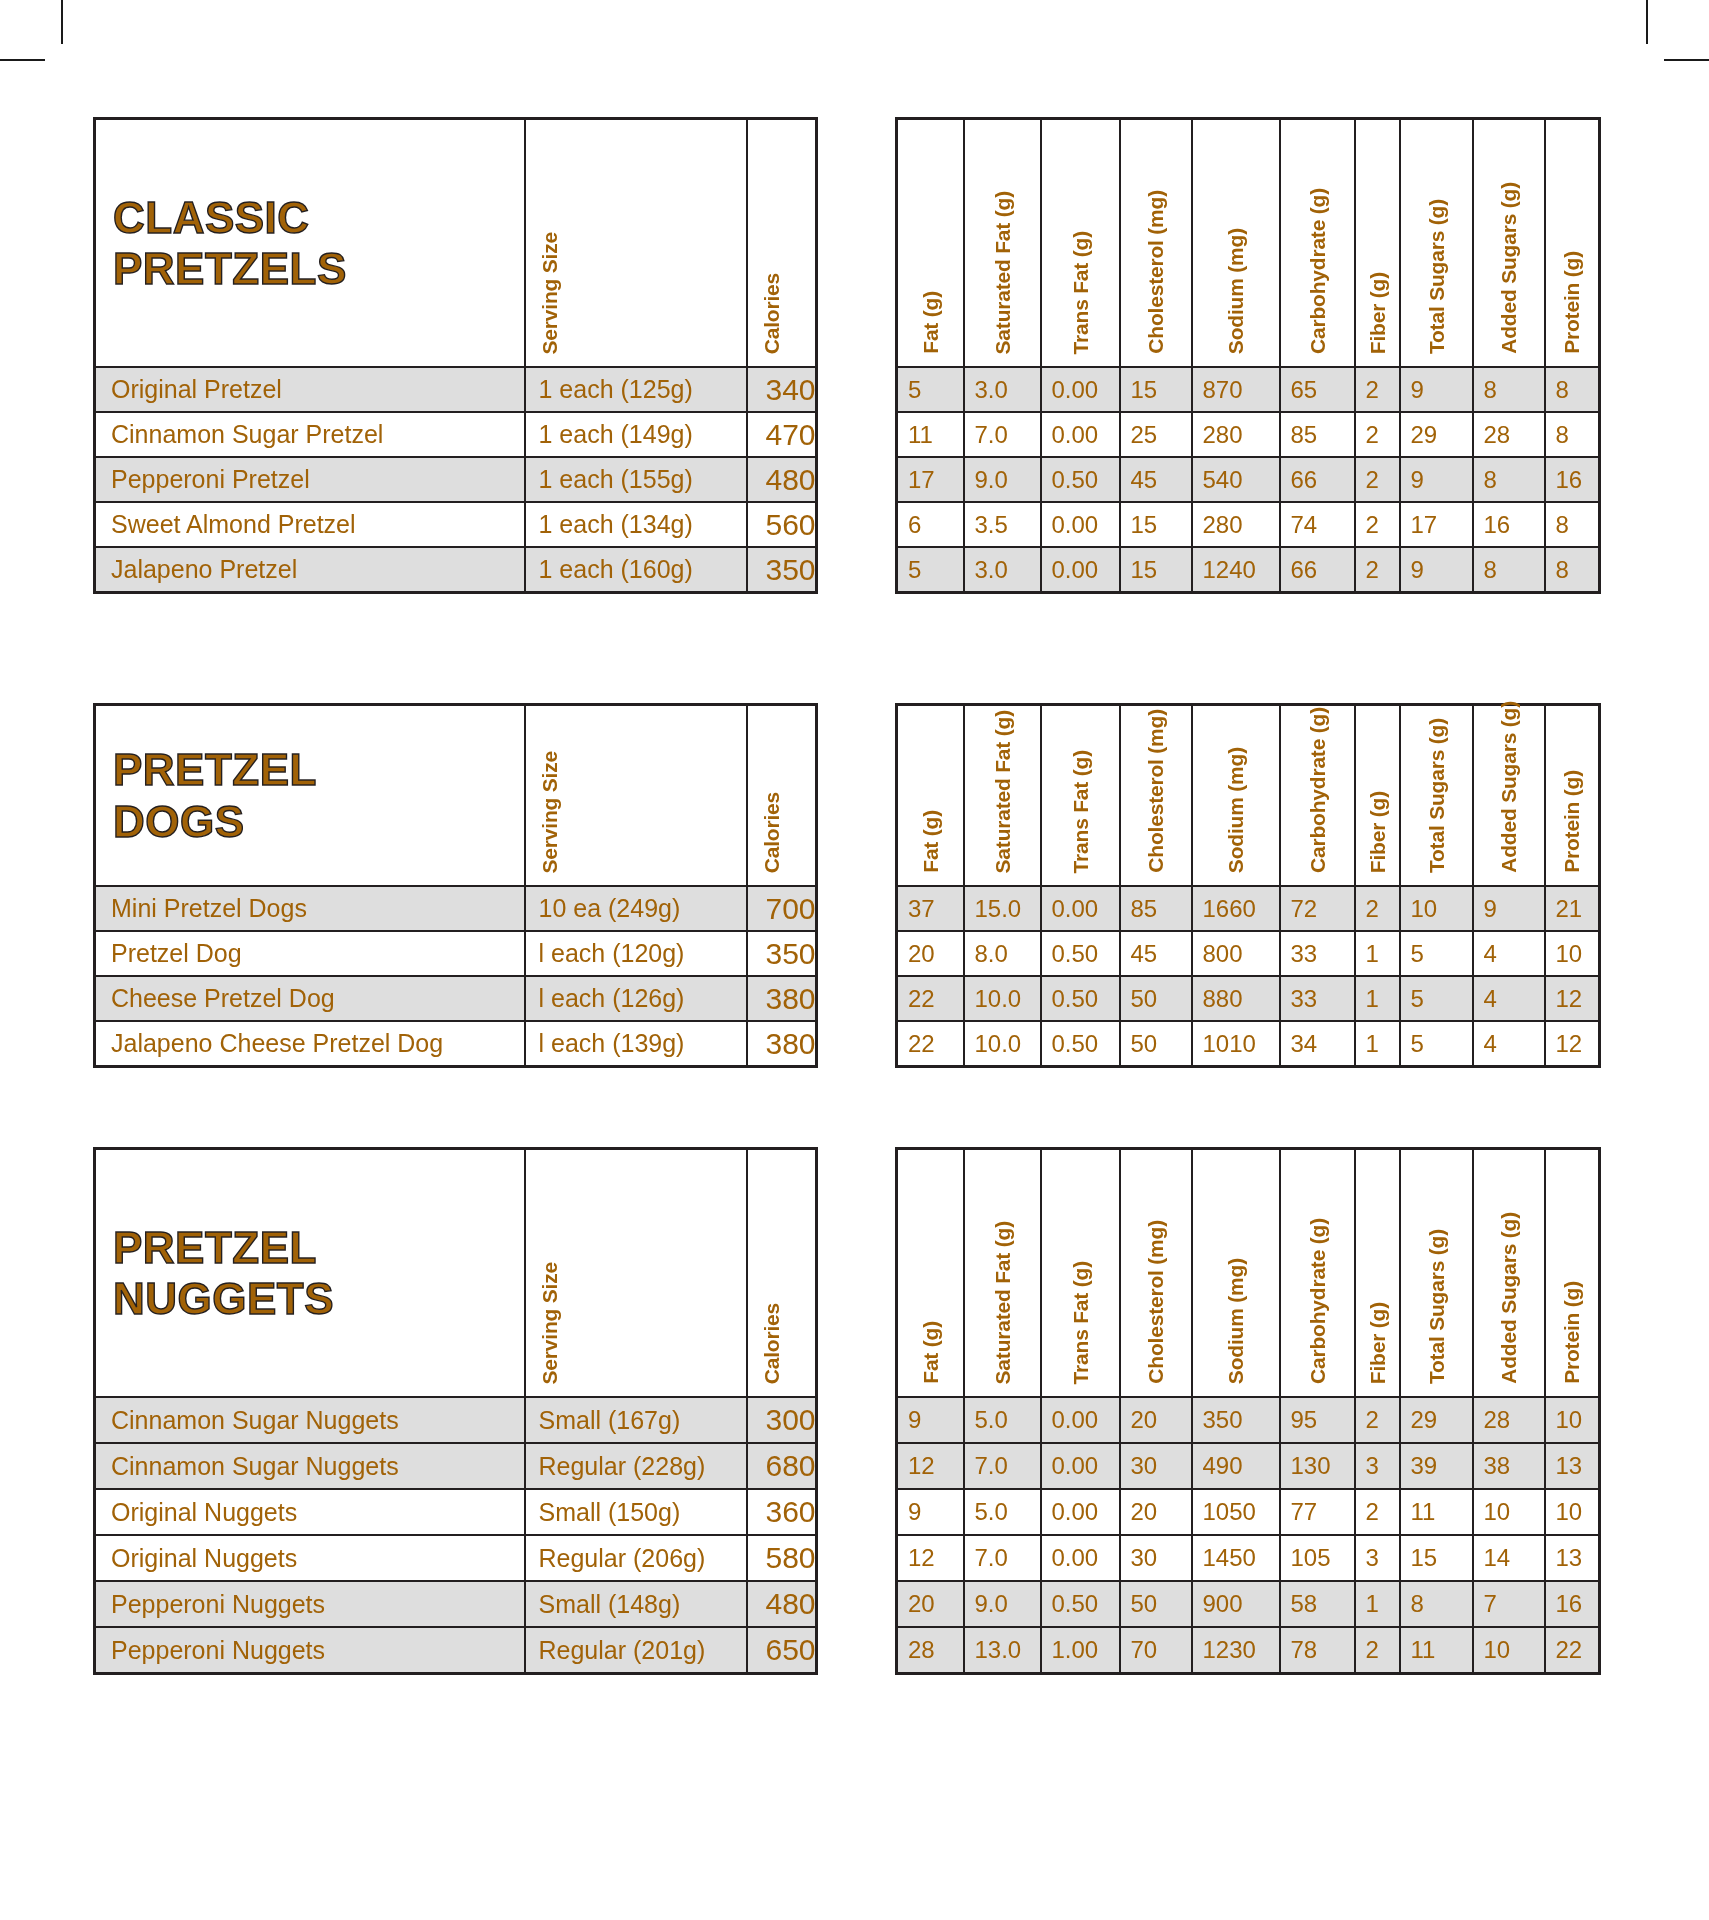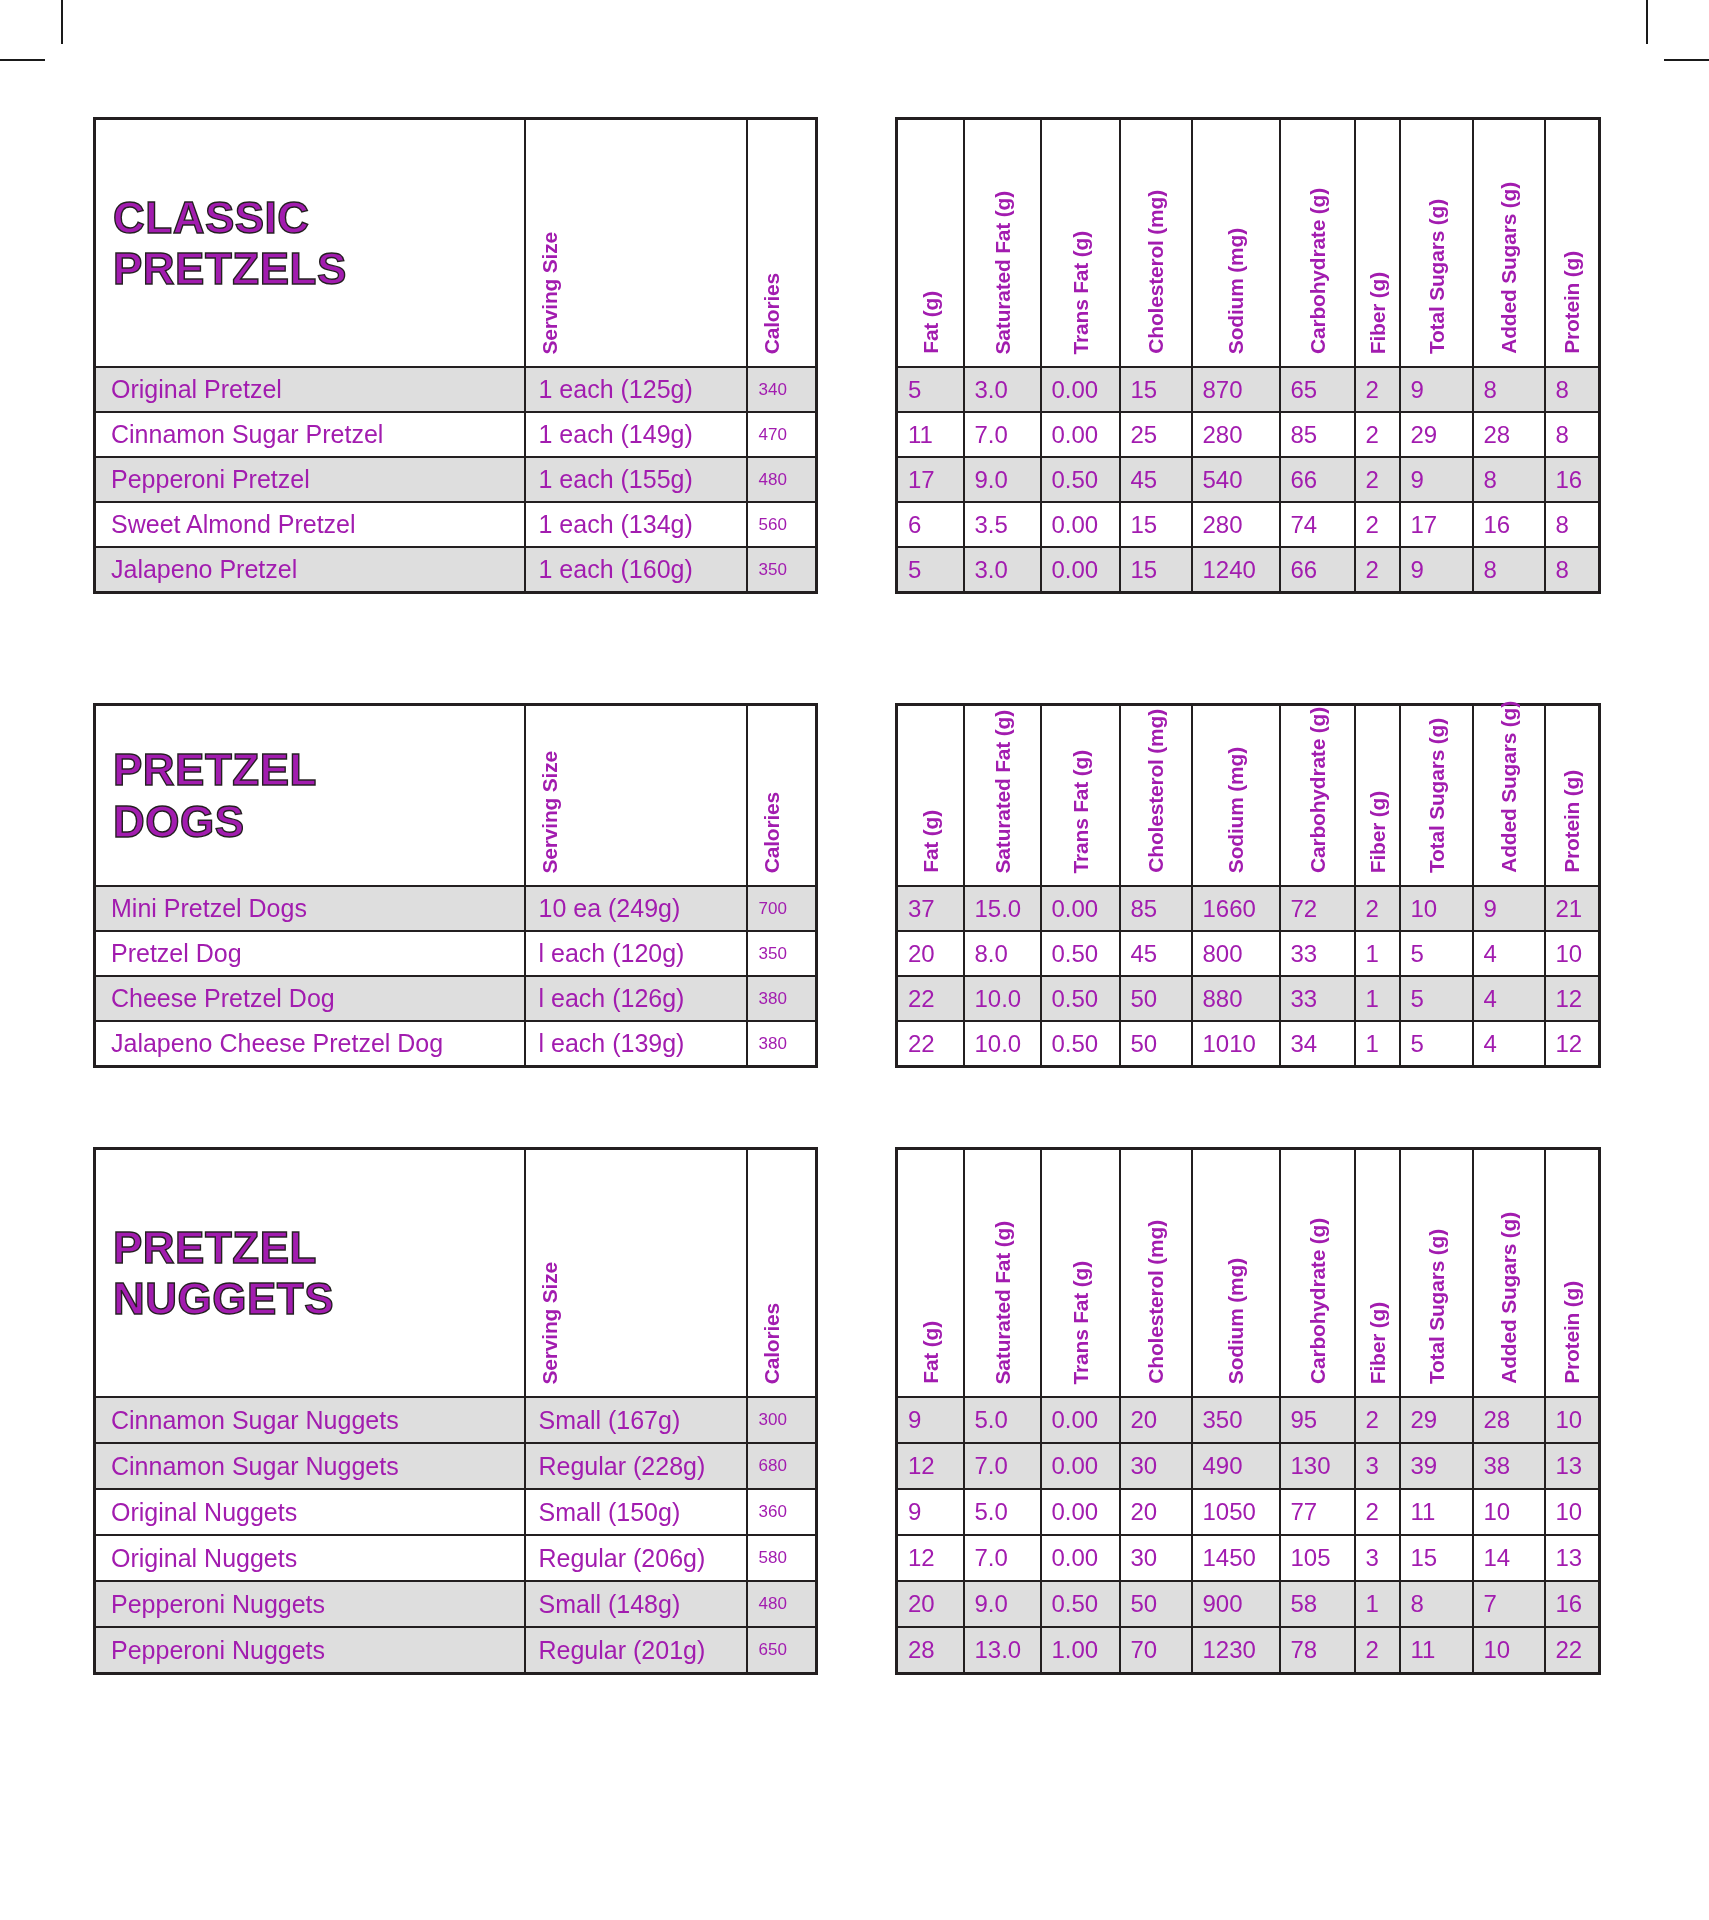--- a/index.html
+++ b/index.html
@@ -1,17 +1,17 @@
 <!DOCTYPE html>
 <html><head>
 <meta charset="utf-8">
 <style>
   html,body{margin:0;padding:0;background:#ffffff;}
   .page{position:relative;width:1709px;height:1920px;background:#ffffff;overflow:hidden;
-        font-family:"Liberation Sans","DejaVu Sans",sans-serif;color:#a21caf;}
+        font-family:"Liberation Sans","DejaVu Sans",sans-serif;color:#a16207;}
   .mark{position:absolute;background:#1a1a1a;}
   .mark-tl-v{left:61px;top:0;width:2px;height:44px;}
   .mark-tl-h{left:0;top:59px;width:45px;height:2px;}
   .mark-tr-v{left:1646px;top:0;width:2px;height:44px;}
   .mark-tr-h{left:1664px;top:59px;width:45px;height:2px;}
   .section{position:absolute;left:0;width:1709px;}
   .tbl{border-collapse:collapse;table-layout:fixed;position:absolute;top:0;
        border:3px solid #231f20;}
   .tbl td{border:2px solid #231f20;padding:0;vertical-align:middle;}
   .left-tbl{left:93px;width:722px;}
@@ -20,21 +20,21 @@
   .title{font-size:44px;font-weight:800;line-height:1.16;letter-spacing:0.5px;
          white-space:pre-line;-webkit-text-stroke:1.4px #231f20;}
   .hdrbox{height:var(--hh);display:flex;align-items:flex-end;box-sizing:border-box;padding-bottom:12px;}
   .hdrbox.start{justify-content:flex-start;padding-left:13px;}
   .hdrbox.center{justify-content:center;}
   .rot{writing-mode:vertical-rl;transform:rotate(180deg);font-weight:700;font-size:21px;
        letter-spacing:-0.2px;line-height:1;white-space:nowrap;}
   td.rc{height:var(--rh);}
   td.name-cell{padding-left:15px;font-size:25px;}
   td.serv-cell{padding-left:13px;font-size:25px;}
-  td.cal-cell{padding-left:11px;font-size:17px;}
+  td.cal-cell{padding-left:18px;font-size:30px;}
   td.val-cell{padding-left:10px;font-size:24px;}
   tr.shaded td{background:#dedede;}
 </style>
 </head>
 <body>
 
 <div class="page">
   <div class="mark mark-tl-v"></div>
   <div class="mark mark-tl-h"></div>
   <div class="mark mark-tr-v"></div>

